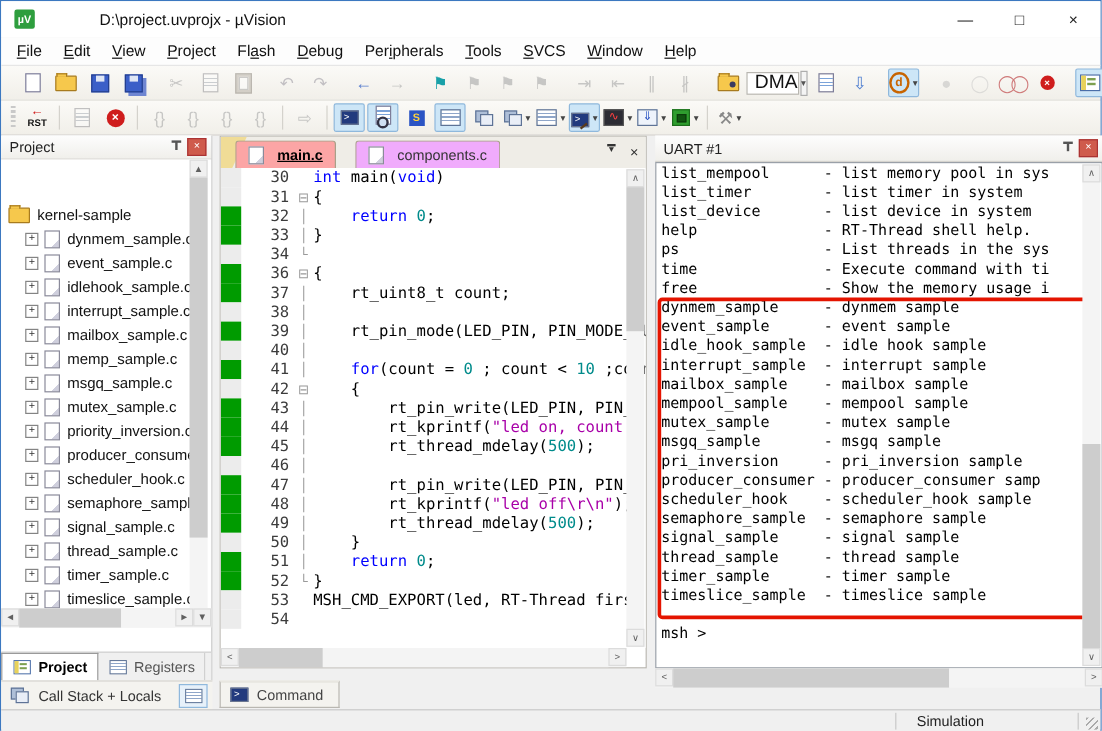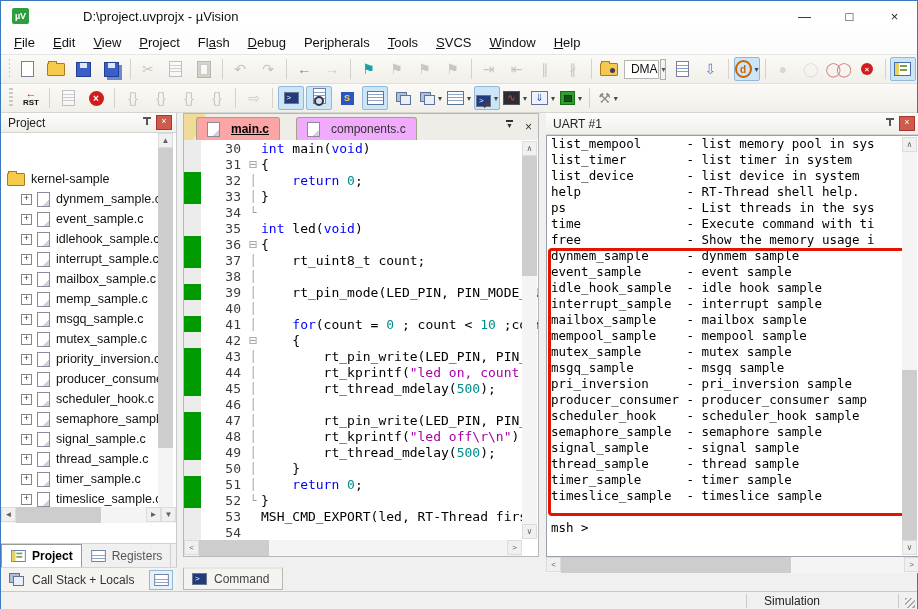--- a/index.html
+++ b/index.html
@@ -49,21 +49,21 @@
   .i-mag{position:absolute;right:2px;bottom:2px;width:6px;height:6px;border:2px solid #334;border-radius:50%;background:#cfe0f2;}
   .i-smb{width:13px;height:13px;background:#2b54c4;color:#ffd23c;font-size:9px;font-weight:bold;display:flex;align-items:center;justify-content:center;}
   .i-grid{width:15px;height:12px;background:linear-gradient(#fff 2px,#8fa6c9 2px 3px,#fff 3px 5px,#8fa6c9 5px 6px,#fff 6px 8px,#8fa6c9 8px 9px,#fff 9px);border:1px solid #5e7396;display:inline-block;}
   .i-stack{width:15px;height:13px;position:relative;display:inline-block;}
   .i-stack:before{content:"";position:absolute;left:0;top:0;width:9px;height:8px;background:#aebfd8;border:1px solid #5e7396;}
   .i-stack:after{content:"";position:absolute;right:0;bottom:0;width:9px;height:8px;background:#e9eef7;border:1px solid #5e7396;}
   .i-wave{width:15px;height:12px;background:#2c2c34;color:#ff4040;font-size:10px;line-height:11px;text-align:center;display:inline-block;border:1px solid #555;}
   .i-trace{width:15px;height:12px;background:#eef3fb;border:1px solid #5e7396;color:#2b54c4;font-size:10px;line-height:11px;text-align:center;display:inline-block;}
   .i-chip{width:13px;height:12px;background:#2f9e2f;border:1px solid #1c6e1c;display:inline-block;position:relative;}
   .i-chip:before{content:"";position:absolute;left:3px;top:3px;width:6px;height:5px;background:#115511;border:1px solid #0b3d0b;}
-  .combo{width:150px;height:19px;background:#fff;border:1px solid #b8b6b0;display:flex;align-items:center;font-size:12px;color:#111;padding-left:6px;box-sizing:border-box;margin:0 1px;}
+  .combo{width:150px;height:19px;background:#fff;border:1px solid #b8b6b0;display:flex;align-items:center;font-size:16px;color:#111;padding-left:6px;box-sizing:border-box;margin:0 1px;justify-content:center;}
   .combo-caretbox{width:17px;height:19px;border:1px solid #adadad;background:#f4f4f4;display:flex;align-items:center;justify-content:center;font-size:8px;color:#555;margin-right:2px;}
   
   .panelhdr{height:20px;background:linear-gradient(#fdfdfd,#f0efeb);border-bottom:1px solid #d6d4cf;display:flex;align-items:center;padding:0 4px 0 7px;box-sizing:border-box;}
   .panelhdr .phtitle{font-size:12px;color:#222;}
   .pin{width:10px;height:12px;margin-left:auto;position:relative;}
   .pin:before{content:"";position:absolute;left:4px;top:1px;width:2px;height:7px;background:#555;}
   .pin:after{content:"";position:absolute;left:1px;top:0;width:8px;height:2px;background:#555;}
   .closebox{width:14px;height:13px;background:#cf5b4c;border:1px solid #a33;color:#fff;font-size:9px;line-height:11px;text-align:center;margin-left:4px;}
   
   .project-panel{position:absolute;left:0;top:112px;width:176px;height:454px;background:#fff;border-right:1px solid #c9c9c9;box-sizing:border-box;}
@@ -470,21 +470,20 @@
         <span class="tablistbtn">▼</span>
         <span style="font-size:12px">×</span>
       </div>
     </div>
     <div class="code-area">
         <div class="cline"><span class="cov"></span><span class="lno">30</span><span class="fold"></span><span><span class="tk">int</span><span class="ct"> main(</span><span class="tk">void</span><span class="ct">)</span></span></div>
         <div class="cline"><span class="cov"></span><span class="lno">31</span><span class="fold">⊟</span><span><span class="ct">{</span></span></div>
         <div class="cline"><span class="cov on"></span><span class="lno">32</span><span class="fold">│</span><span><span class="ct">    </span><span class="tk">return</span><span class="ct"> </span><span class="tn">0</span><span class="ct">;</span></span></div>
         <div class="cline"><span class="cov on"></span><span class="lno">33</span><span class="fold">│</span><span><span class="ct">}</span></span></div>
         <div class="cline"><span class="cov"></span><span class="lno">34</span><span class="fold">└</span><span></span></div>
-        <div class="cline"><span class="cov"></span><span class="lno">35</span><span class="fold"></span><span><span class="tk">int</span><span class="ct"> led(</span><span class="tk">void</span><span class="ct">)</span></span></div>
         <div class="cline"><span class="cov on"></span><span class="lno">36</span><span class="fold">⊟</span><span><span class="ct">{</span></span></div>
         <div class="cline"><span class="cov on"></span><span class="lno">37</span><span class="fold">│</span><span><span class="ct">    rt_uint8_t count;</span></span></div>
         <div class="cline"><span class="cov"></span><span class="lno">38</span><span class="fold">│</span><span></span></div>
         <div class="cline"><span class="cov on"></span><span class="lno">39</span><span class="fold">│</span><span><span class="ct">    rt_pin_mode(LED_PIN, PIN_MODE_OU</span></span></div>
         <div class="cline"><span class="cov"></span><span class="lno">40</span><span class="fold">│</span><span></span></div>
         <div class="cline"><span class="cov on"></span><span class="lno">41</span><span class="fold">│</span><span><span class="ct">    </span><span class="tk">for</span><span class="ct">(count = </span><span class="tn">0</span><span class="ct"> ; count &lt; </span><span class="tn">10</span><span class="ct"> ;coun</span></span></div>
         <div class="cline"><span class="cov"></span><span class="lno">42</span><span class="fold">⊟</span><span><span class="ct">    {</span></span></div>
         <div class="cline"><span class="cov on"></span><span class="lno">43</span><span class="fold">│</span><span><span class="ct">        rt_pin_write(LED_PIN, PIN_</span></span></div>
         <div class="cline"><span class="cov on"></span><span class="lno">44</span><span class="fold">│</span><span><span class="ct">        rt_kprintf(</span><span class="ts">"led on, count</span></span></div>
         <div class="cline"><span class="cov on"></span><span class="lno">45</span><span class="fold">│</span><span><span class="ct">        rt_thread_mdelay(</span><span class="tn">500</span><span class="ct">);</span></span></div>

